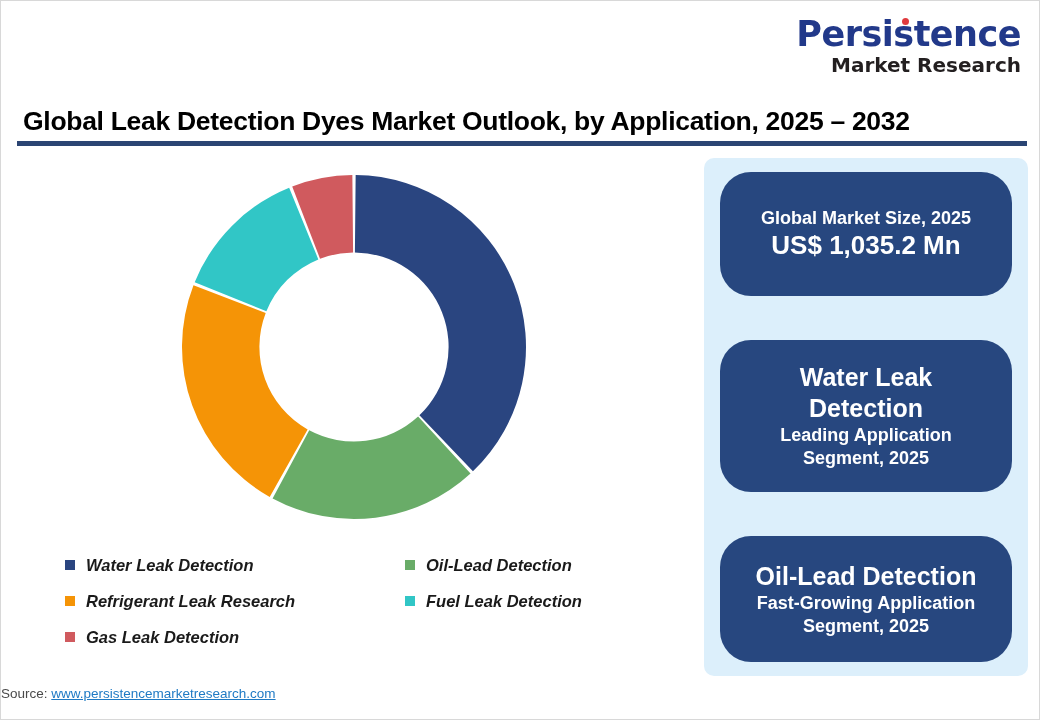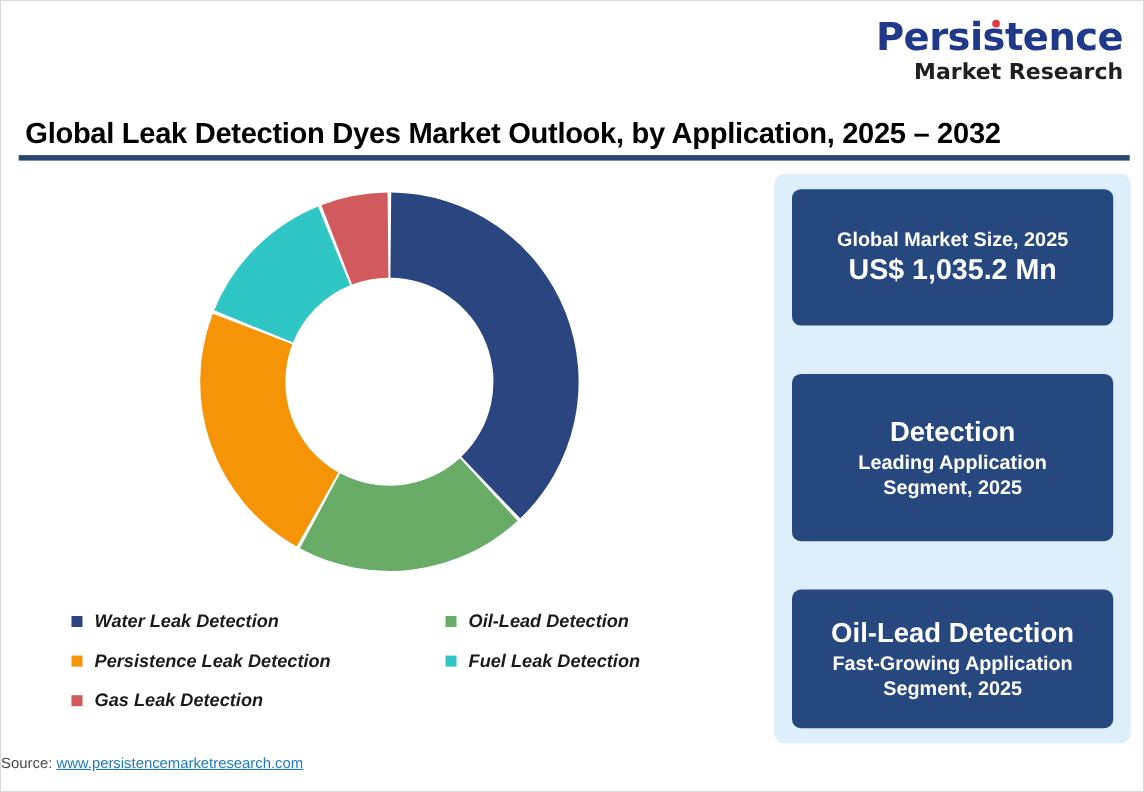--- a/index.html
+++ b/index.html
@@ -134,21 +134,21 @@
     width: 324px;
     height: 518px;
     background: #dceffb;
     border-radius: 10px;
   }
   .kpi-card {
     position: absolute;
     left: 16px;
     width: 292px;
     background: #27477f;
-    border-radius: 8px;
+    border-radius: 31px;
     color: #ffffff;
     text-align: center;
     box-sizing: border-box;
     display: flex;
     flex-direction: column;
     align-items: center;
     justify-content: center;
   }
   #kpi-card-0 { top: 14px;  height: 124px; }
   #kpi-card-1 { top: 182px; height: 152px; }
@@ -220,40 +220,41 @@
       <div class="legend-item">
         <span class="legend-swatch" style="background: rgb(42, 69, 128);"></span>
         <span class="legend-label">Water Leak Detection</span>
       </div>
       <div class="legend-item col2">
         <span class="legend-swatch" style="background: rgb(105, 172, 104);"></span>
         <span class="legend-label">Oil-Lead Detection</span>
       </div>
       <div class="legend-item">
         <span class="legend-swatch" style="background: rgb(245, 148, 6);"></span>
-        <span class="legend-label">Persistence Leak Detection</span>
+        <span class="legend-label">Refrigerant Leak Research</span>
       </div>
       <div class="legend-item col2">
         <span class="legend-swatch" style="background: rgb(49, 198, 198);"></span>
         <span class="legend-label">Fuel Leak Detection</span>
       </div>
       <div class="legend-item">
         <span class="legend-swatch" style="background: rgb(208, 90, 94);"></span>
         <span class="legend-label">Gas Leak Detection</span>
       </div>
     </div>
 
   <div id="side-panel">
 
     <div class="kpi-card" id="kpi-card-0">
       <div class="kpi-line-sm">Global Market Size, 2025</div>
       <div class="kpi-line-lg">US$ 1,035.2 Mn</div>
     </div>
 
     <div class="kpi-card" id="kpi-card-1">
+      <div class="kpi-line-xl">Water Leak</div>
       <div class="kpi-line-xl">Detection</div>
       <div class="kpi-line-sm">Leading Application</div>
       <div class="kpi-line-sm">Segment, 2025</div>
     </div>
 
     <div class="kpi-card" id="kpi-card-2">
       <div class="kpi-line-xl">Oil-Lead Detection</div>
       <div class="kpi-line-sm">Fast-Growing Application</div>
       <div class="kpi-line-sm">Segment, 2025</div>
     </div>

